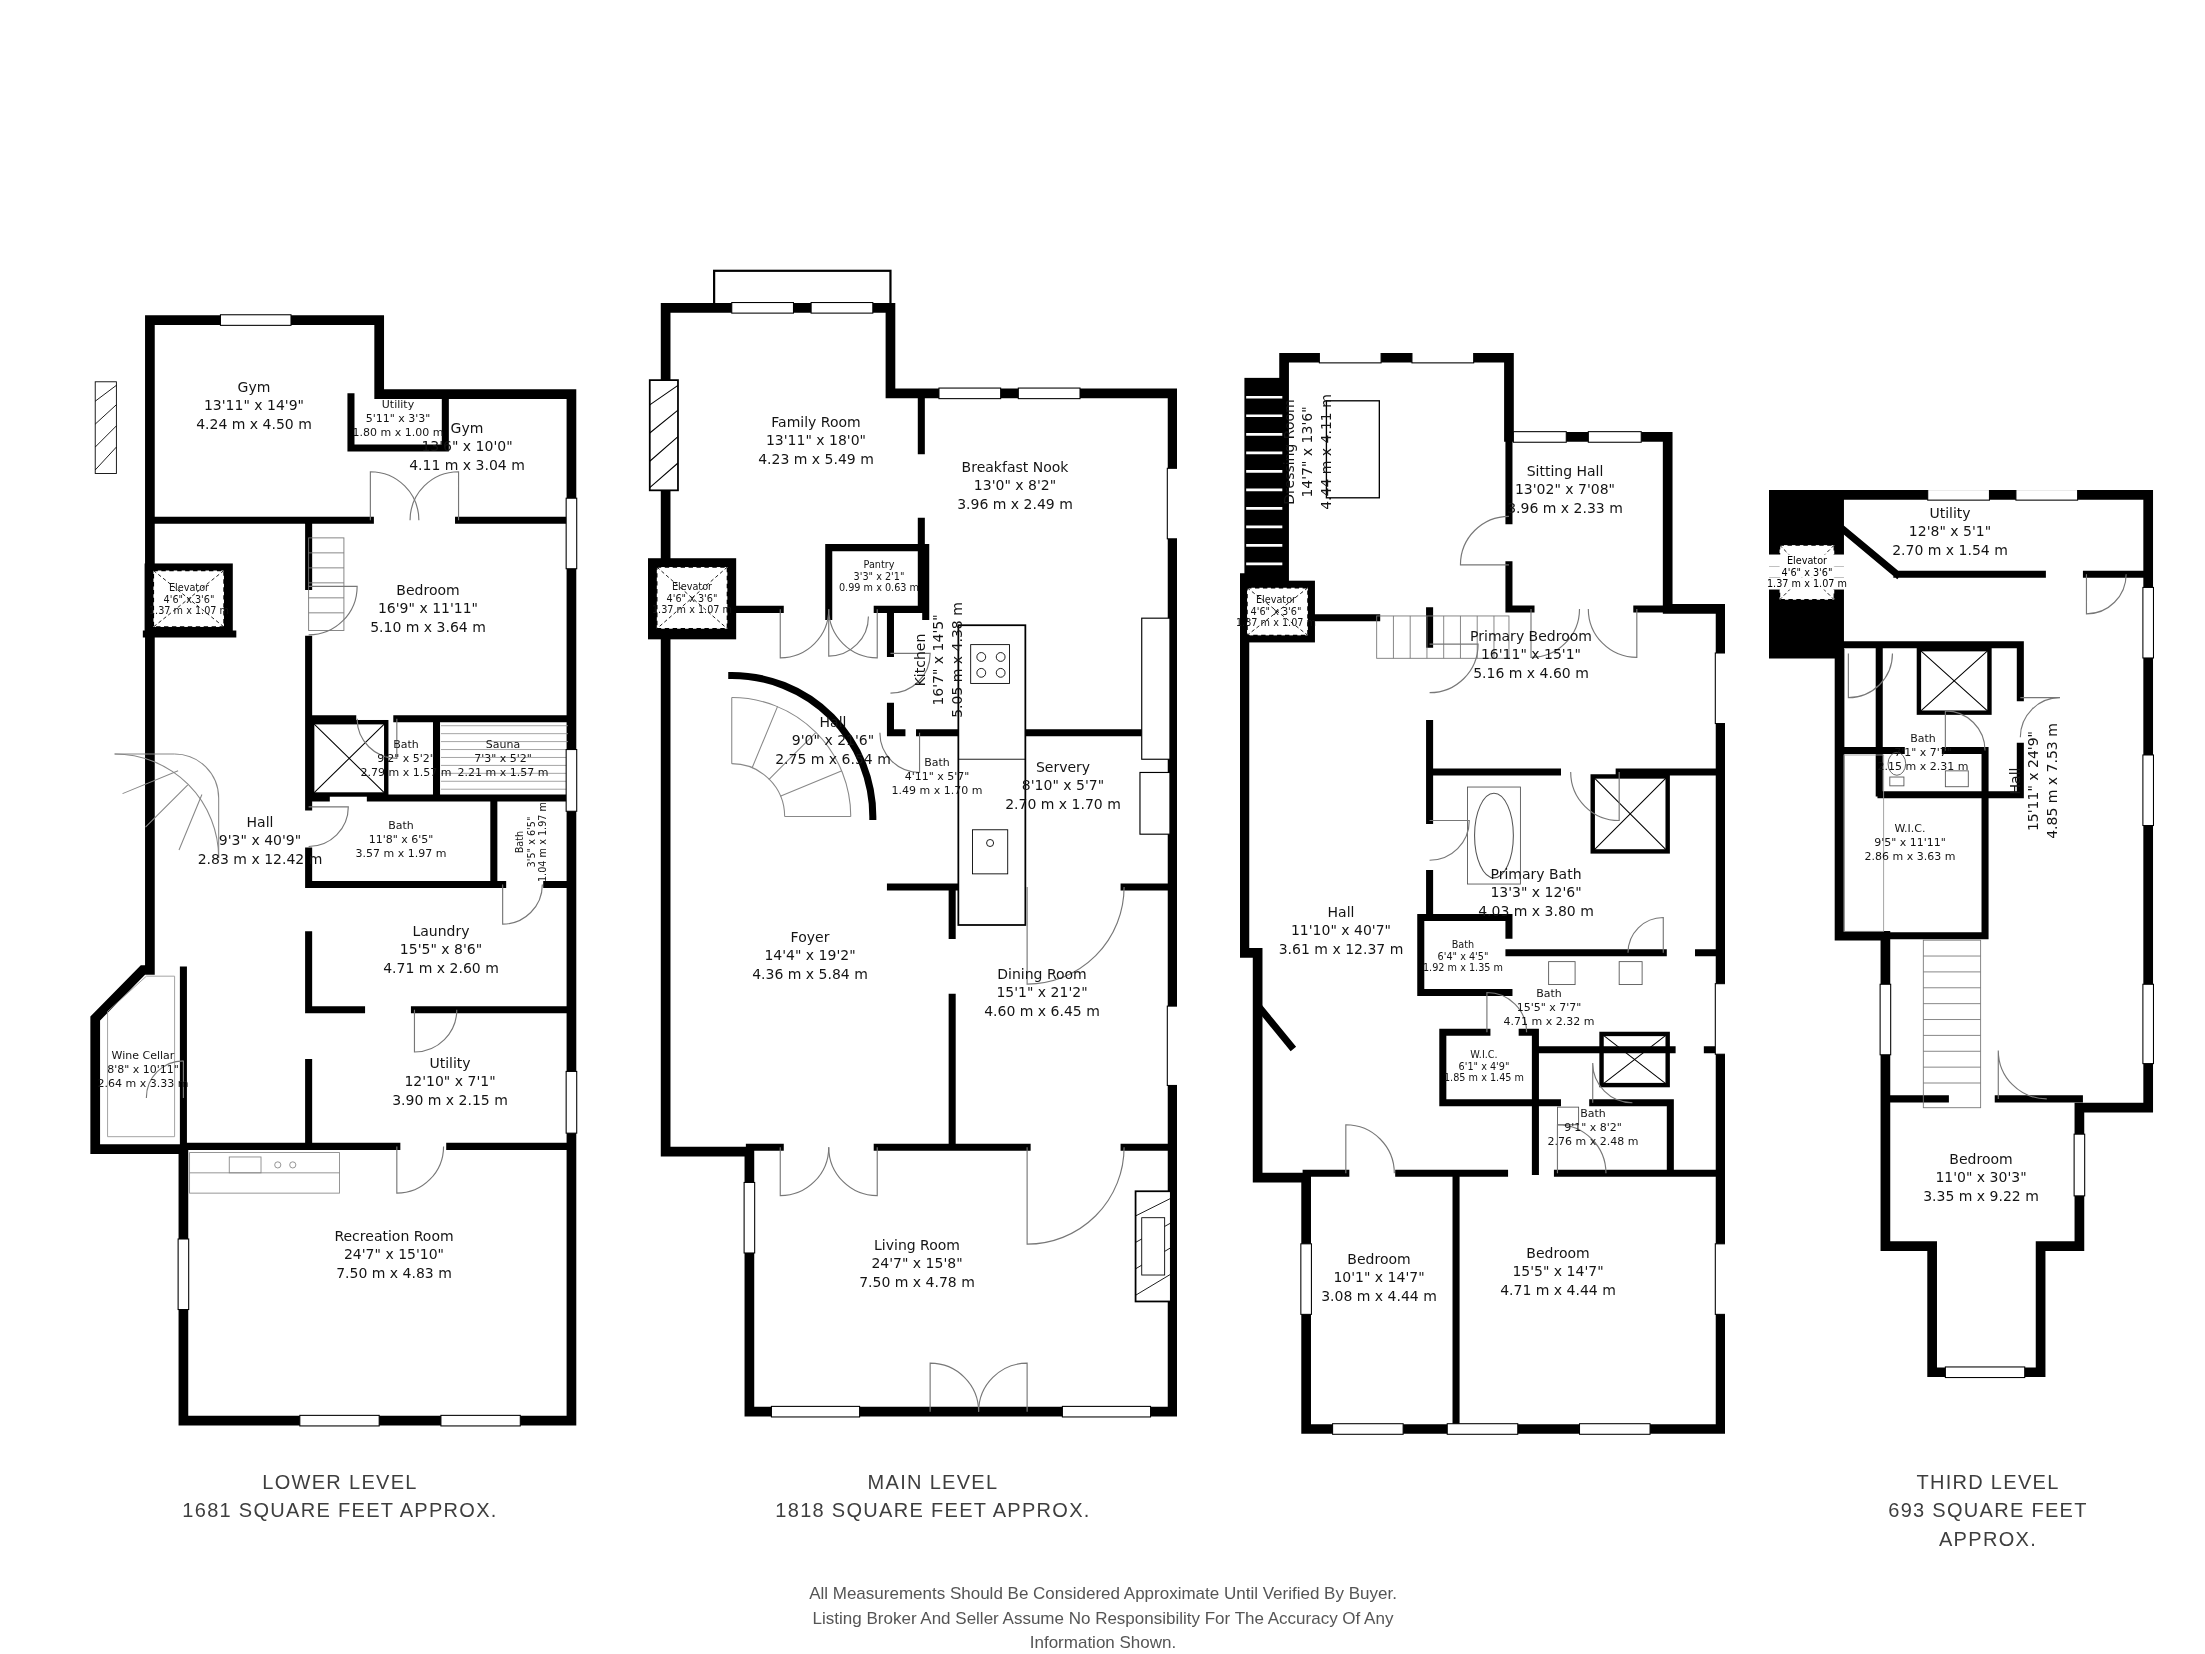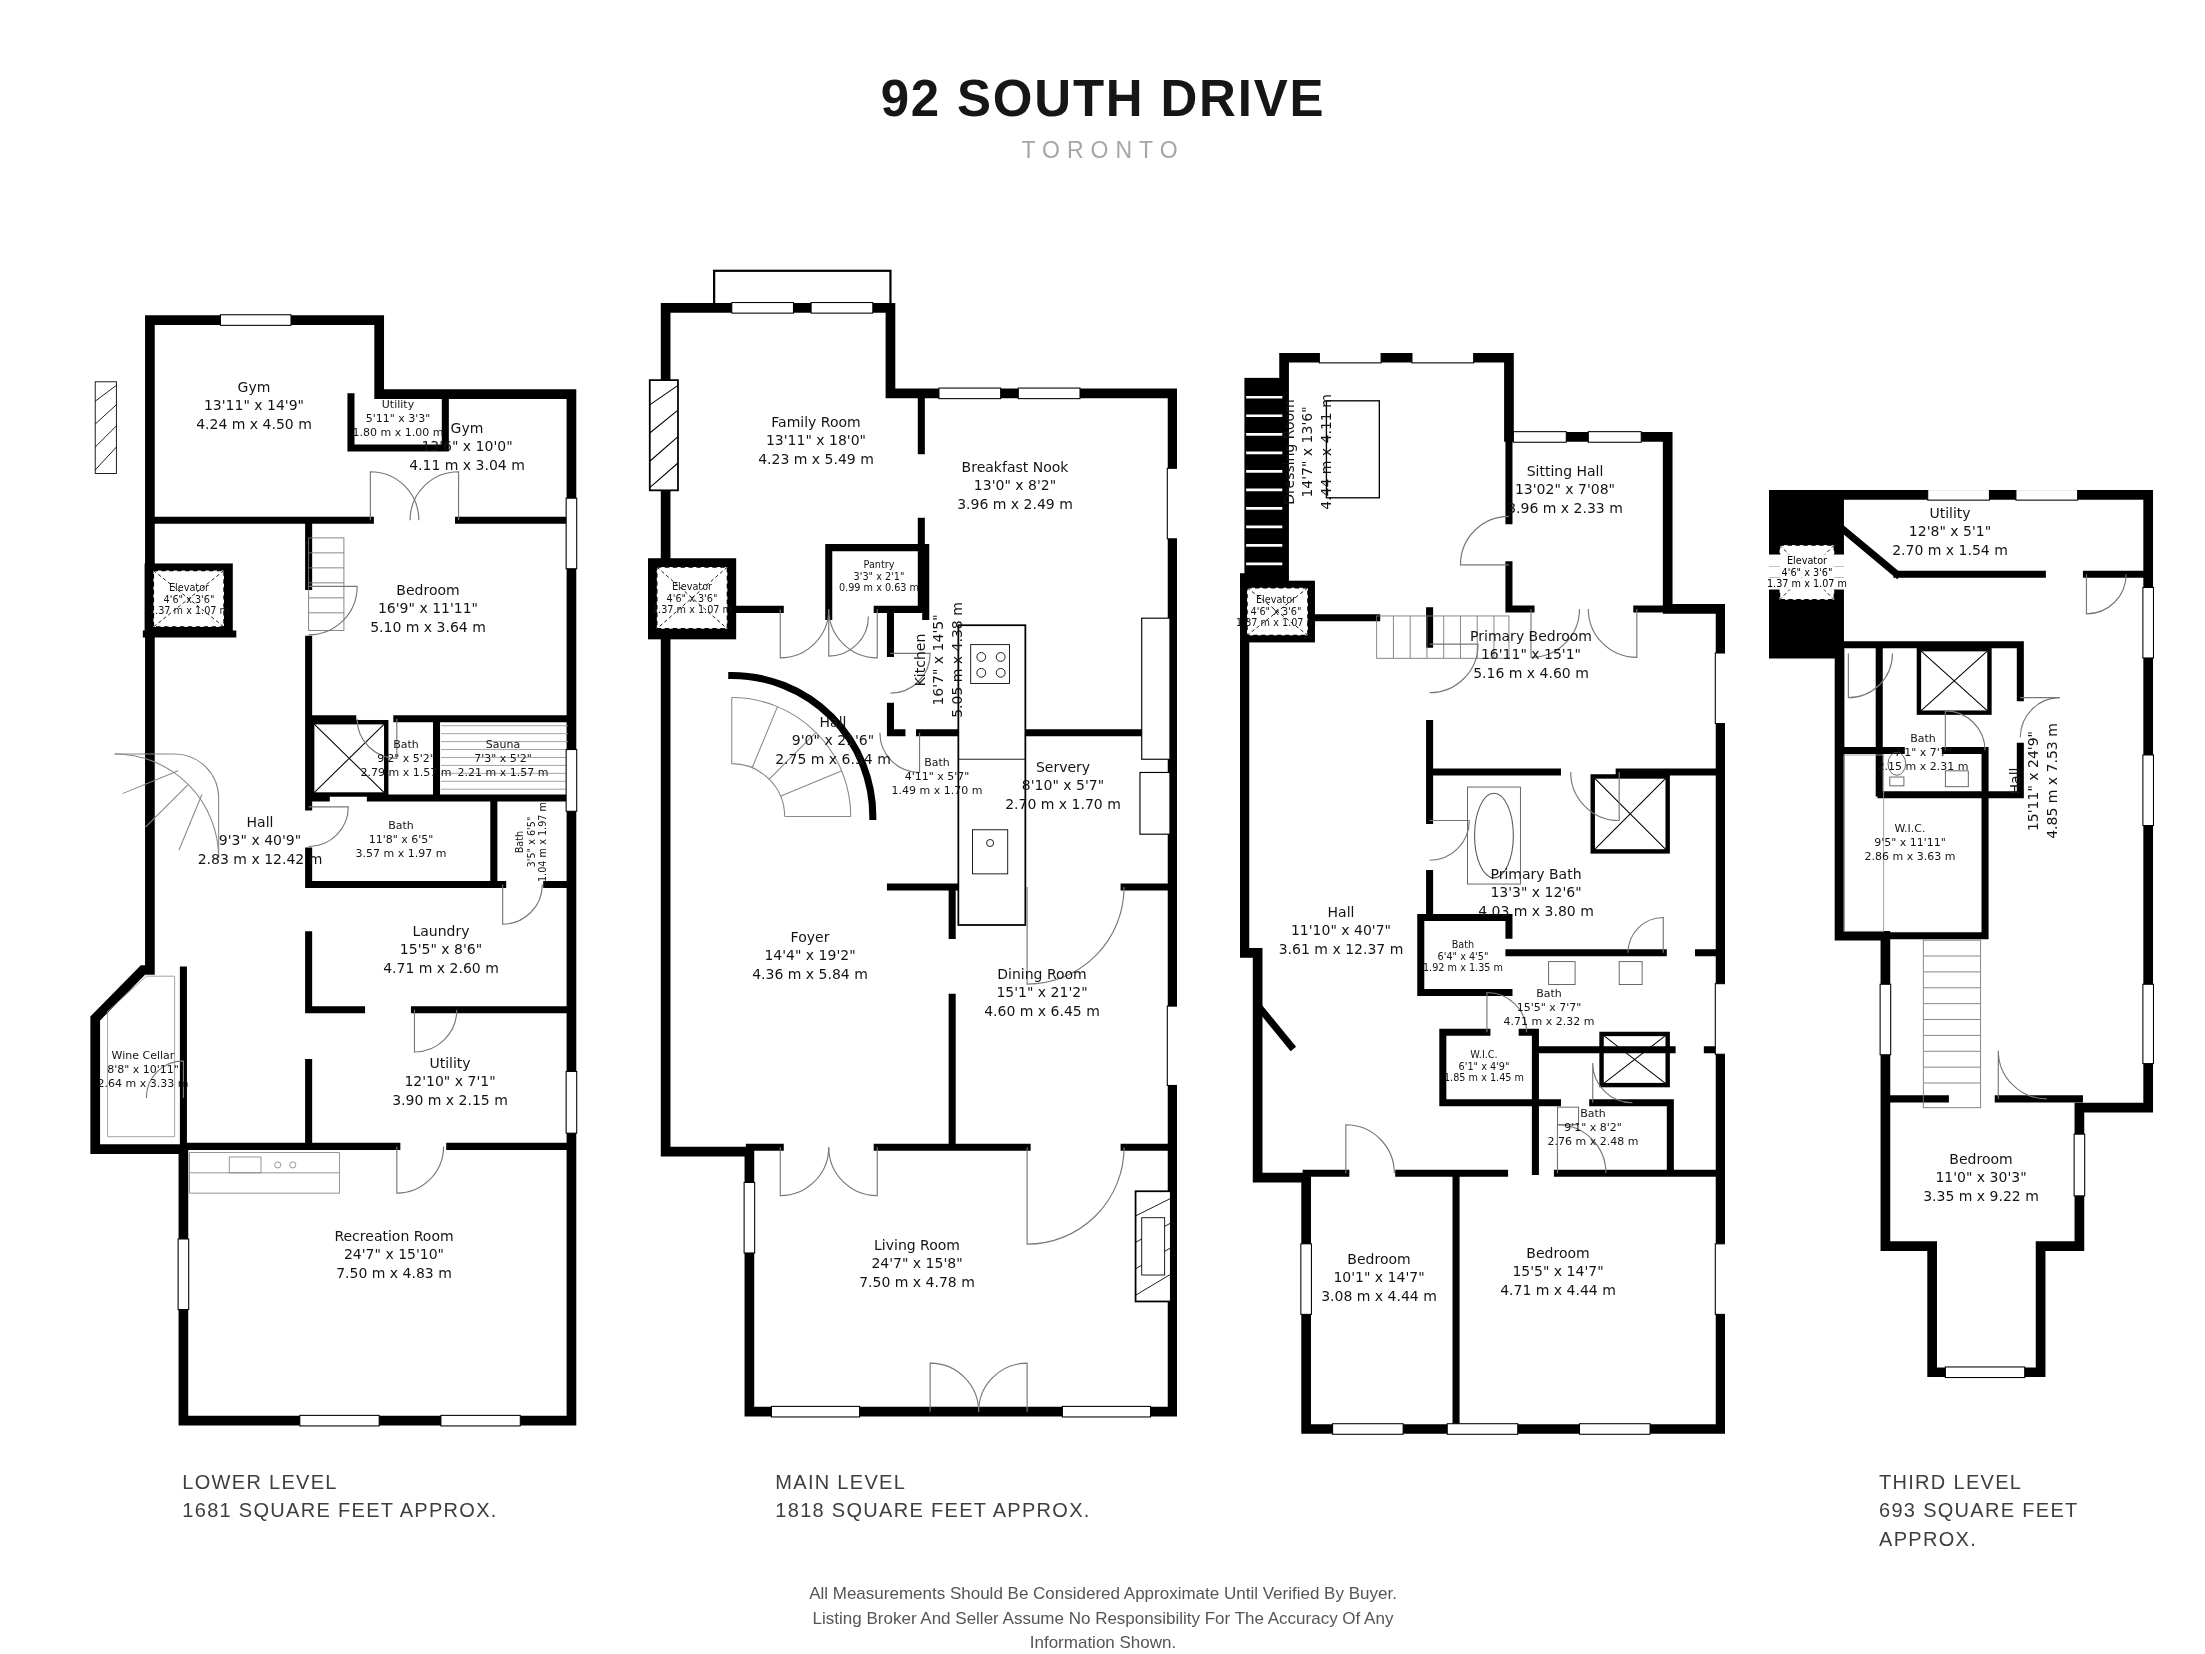--- a/index.html
+++ b/index.html
@@ -11,36 +11,32 @@
   .subtitle{font-family:"Liberation Sans",sans-serif;font-size:23px;letter-spacing:7px;
             color:#a6a6a6;margin-top:8.8px;}
   .lvl{position:absolute;}
   .lvl svg{position:absolute;left:0;top:0;}
   .room{position:absolute;transform:translate(-50%,-50%);text-align:center;
         line-height:1.32;white-space:nowrap;color:#141414;z-index:5;}
   .room.vert{transform:translate(-50%,-50%) rotate(-90deg);}
   .rn,.rd{font-size:14px;}
   .room.sm .rn,.room.sm .rd{font-size:11px;line-height:1.25;}
   .room.xs .rn,.room.xs .rd{font-size:9.7px;line-height:1.2;}
-  .caption{position:absolute;top:1468px;transform:translateX(-50%);
+  .caption{position:absolute;top:1468px;transform:translateX(-50%);text-align:center;
            font-family:"Liberation Sans",sans-serif;font-size:20px;letter-spacing:1.3px;
            color:#3e3e3e;line-height:1.42;}
   .disclaimer{position:absolute;left:0;top:1582px;width:2206px;text-align:center;
               font-family:"Liberation Sans",sans-serif;font-size:17px;color:#555;
               line-height:1.45;}
 </style>
 </head>
 <body>
 
 <div class="canvas">
 
-  <div class="titleblock">
-    <div class="title">92 SOUTH DRIVE</div>
-    <div class="subtitle">TORONTO</div>
-  </div>
 
   <div class="lvl" style="left:88px;top:313px;width:503px;height:1120px">
     <svg width="503" height="1120" viewBox="0 0 570 1270">
       <polygon points="70,8 330,8 330,92 548,92 548,1256 108,1256 108,948 8,948 8,800 62,745 70,745" fill="#ffffff" stroke="#000" stroke-width="11"></polygon>
       <path stroke="#000" stroke-width="8" fill="none" stroke-linecap="square" d="
         M298,95 L298,153 M298,153 L405,153 M405,95 L405,153
         M70,235 L320,235 M420,235 L548,235
         M250,237 L250,310 M250,370 L250,458
         M66,364 L164,364
         M250,460 L300,460 M350,460 L548,460

